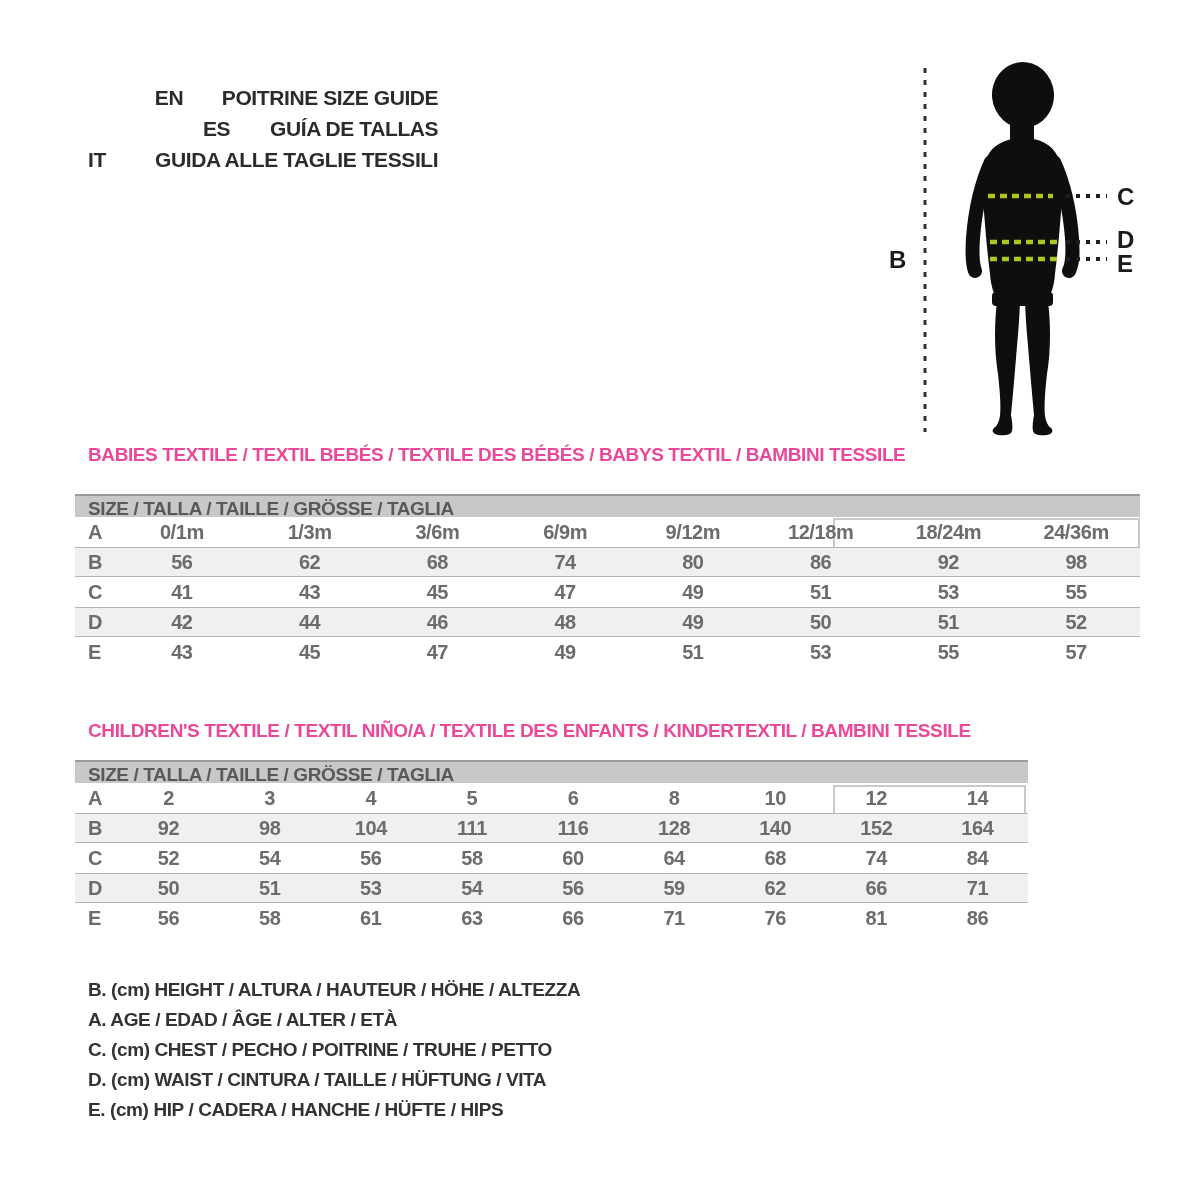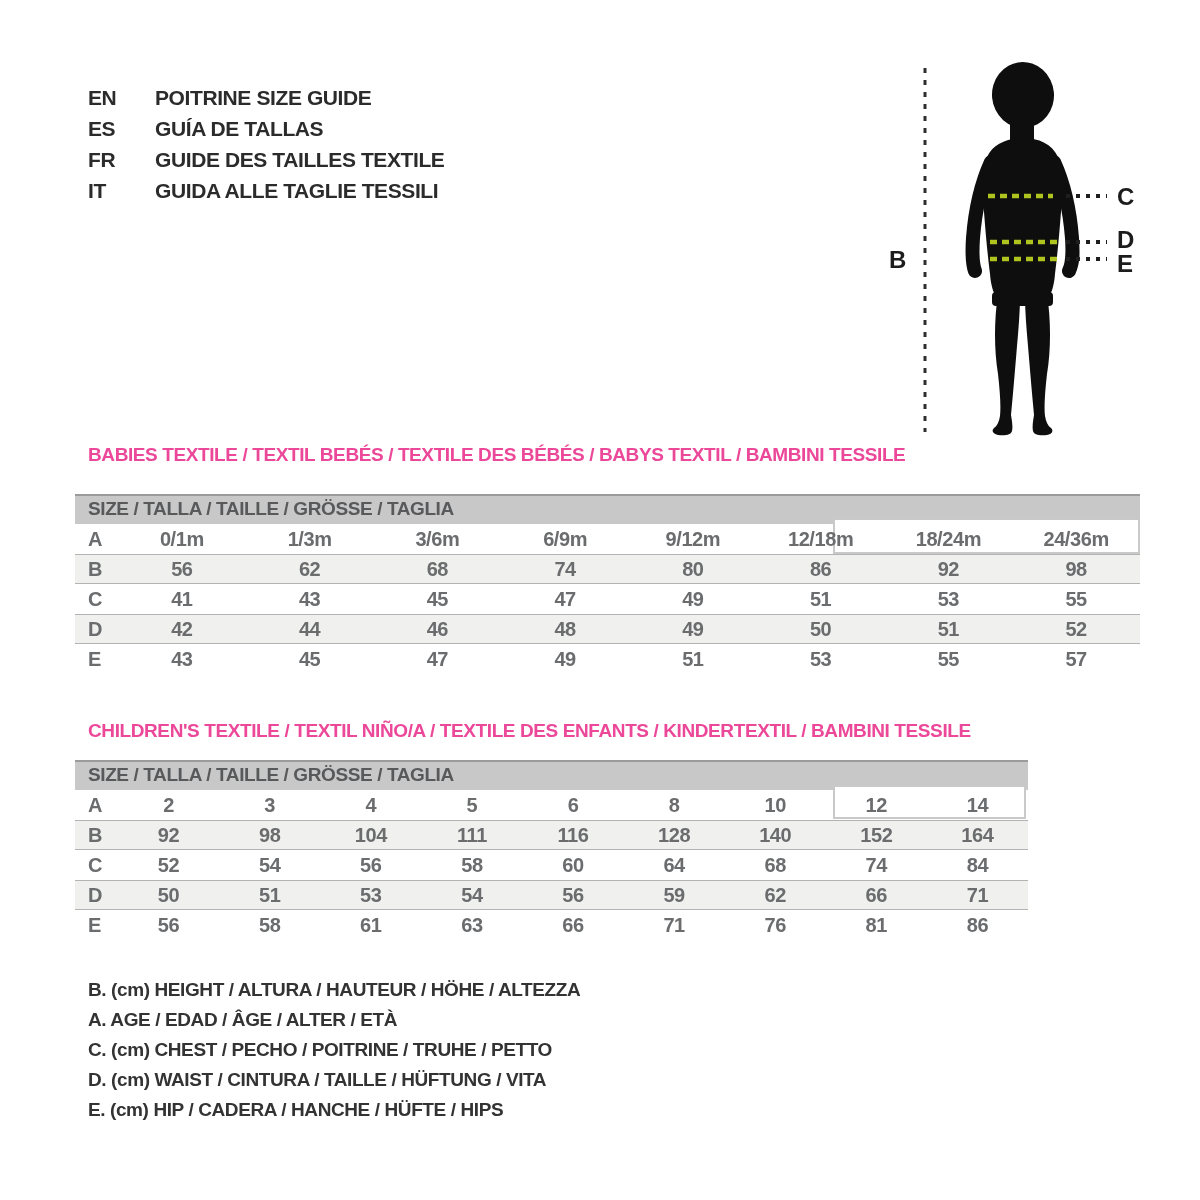--- a/index.html
+++ b/index.html
@@ -3,27 +3,27 @@
 <meta charset="utf-8">
 <style>
   html,body{margin:0;padding:0;background:#fff;}
   .canvas{
     position:relative;width:1200px;height:1200px;background:#ffffff;overflow:hidden;
     font-family:"Liberation Sans","DejaVu Sans",sans-serif;font-weight:700;
     letter-spacing:-0.4px;color:#2f2f30;
   }
   
   .langs{position:absolute;left:88px;top:82px;font-size:21px;line-height:31px;color:#2b2b2c;}
-  .lang-row{display:flex;}
+  .lang-row{display:flex;justify-content:flex-end;}
   .lang-code{width:67px;flex:0 0 67px;}
   
   .sec-head{position:absolute;left:88px;font-size:19px;line-height:24px;color:#ec4899;white-space:nowrap;}
   
   .sizetable{position:absolute;left:75px;}
-  .band{height:30px;line-height:25px;background:#c8c8c8;border-top:2px solid #9b9b9b;
+  .band{height:23px;line-height:25px;background:#c8c8c8;border-top:2px solid #9b9b9b;
         padding-left:13px;color:#58595b;font-size:19px;box-sizing:border-box;}
   .trow{position:relative;z-index:2;display:flex;height:30px;line-height:30px;
         font-size:20px;color:#6b6c6e;box-sizing:border-box;}
   .trow.stripe{background:#f0f0ef;border-top:1px solid #b3b3b3;border-bottom:1px solid #b3b3b3;line-height:28px;}
   .rl{flex:0 0 30px;padding-left:13px;}
   .c{flex:1;text-align:center;}
   .hbox{position:absolute;z-index:1;background:#ffffff;border:2px solid #c9c9c9;box-sizing:border-box;}
   
   .legend{position:absolute;left:88px;top:975px;font-size:19px;line-height:30px;color:#333334;}
   
@@ -37,24 +37,20 @@
 <div class="canvas">
 
   <div class="langs">
     <div class="lang-row">
       <span class="lang-code">EN</span>
       <span>POITRINE SIZE GUIDE</span>
     </div>
     <div class="lang-row">
       <span class="lang-code">ES</span>
       <span>GUÍA DE TALLAS</span>
-    </div>
-    <div class="lang-row">
-      <span class="lang-code">FR</span>
-      <span>GUIDE DES TAILLES TEXTILE</span>
     </div>
     <div class="lang-row">
       <span class="lang-code">IT</span>
       <span>GUIDA ALLE TAGLIE TESSILI</span>
     </div>
   </div>
 
   <div class="figure">
     <svg width="300" height="385" viewBox="0 0 300 385">
 

